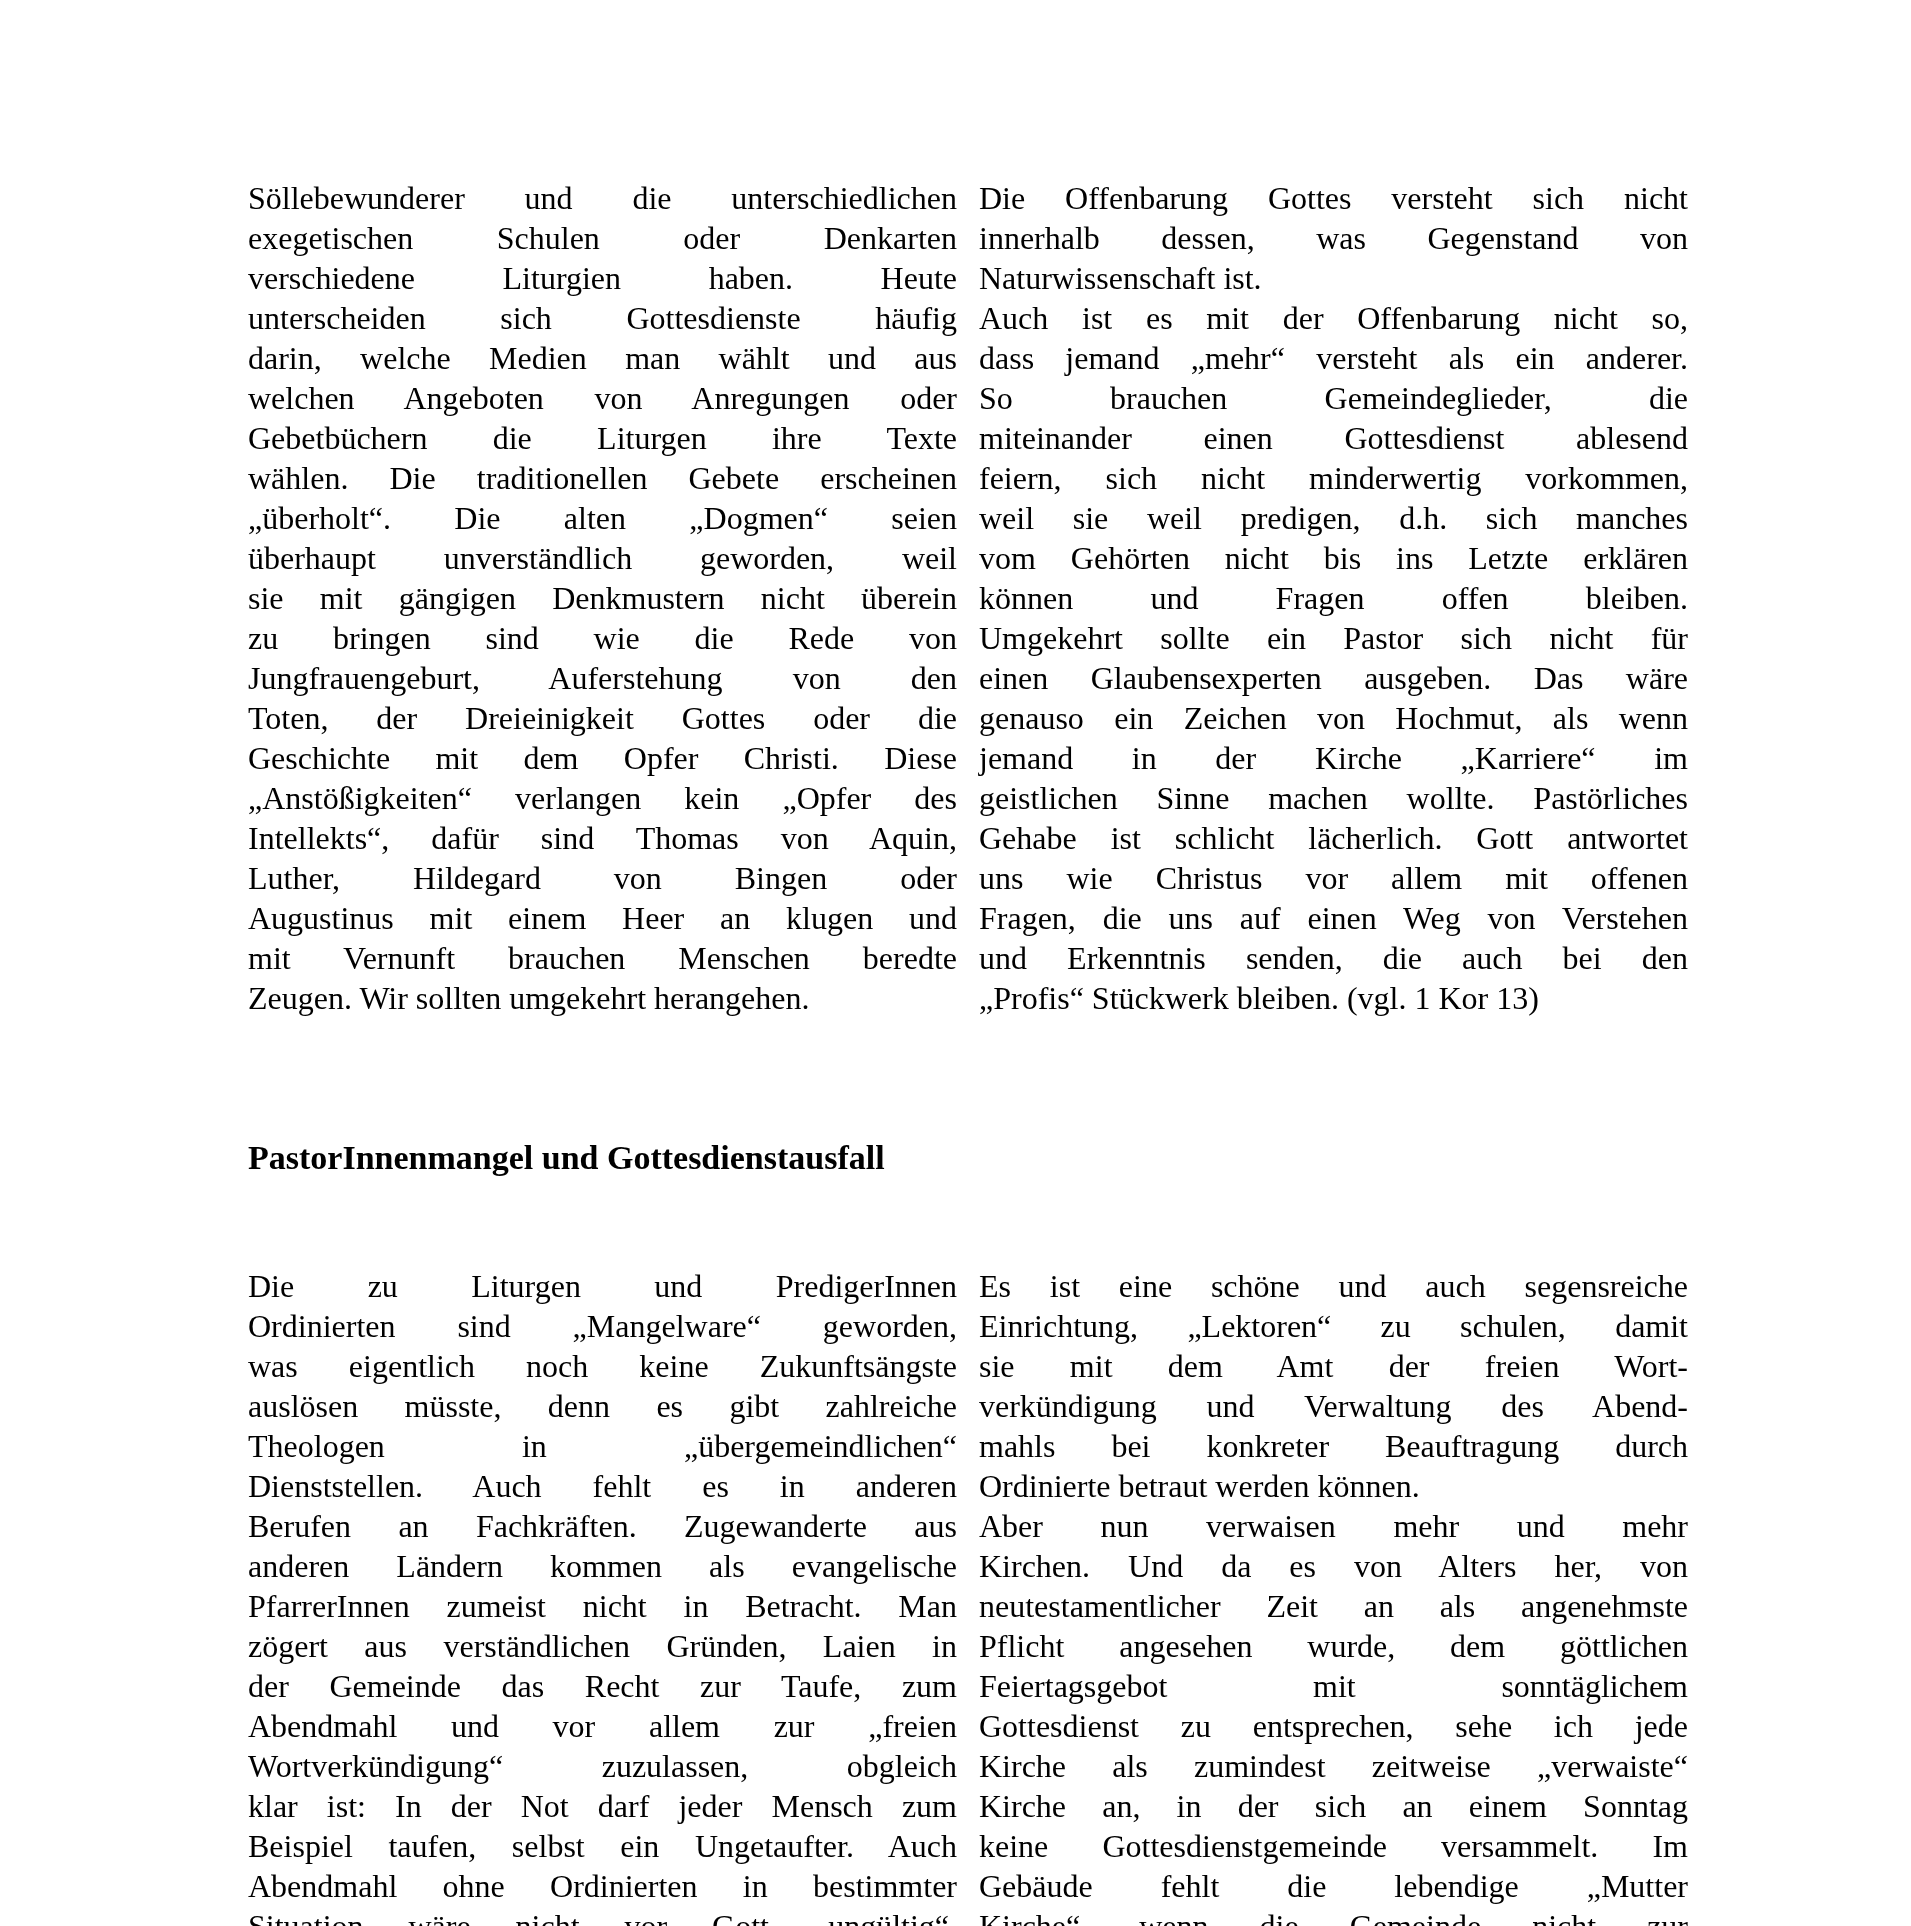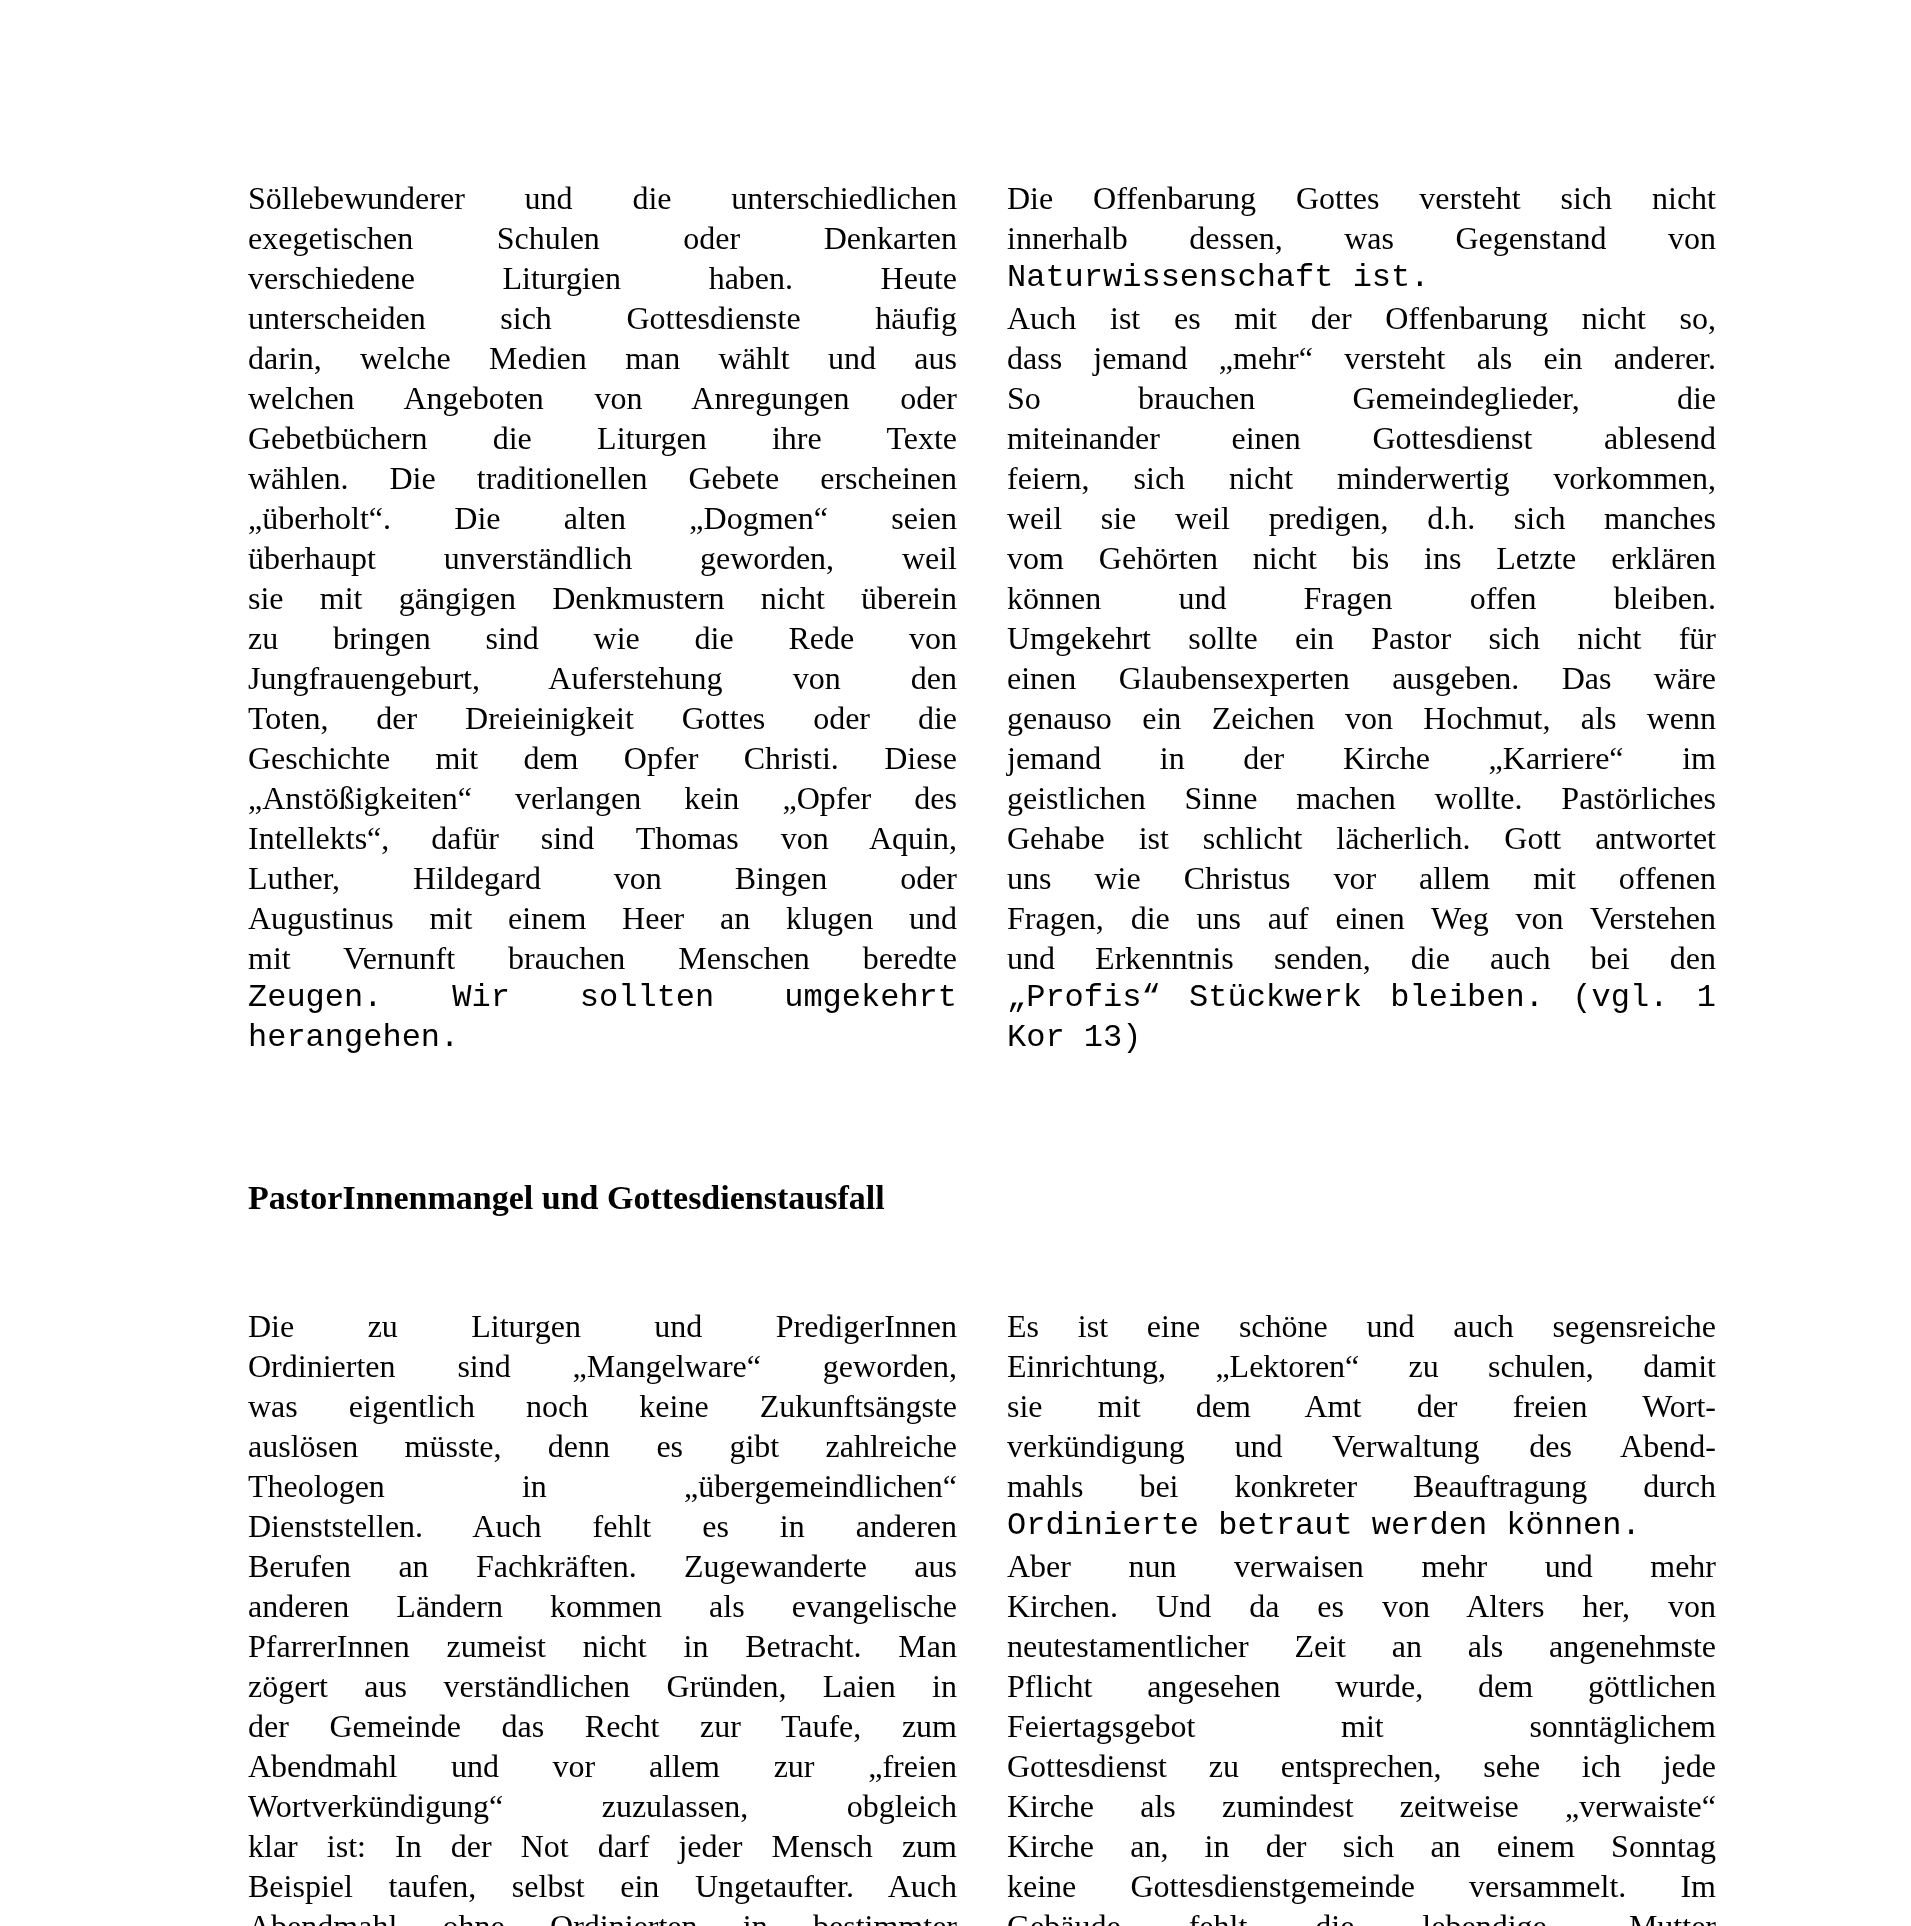--- a/index.html
+++ b/index.html
@@ -17,38 +17,36 @@
     overflow: hidden;
   }
   .content {
     position: absolute;
     left: 248px;
     top: 178px;
     width: 1468px;
   }
   .two-col {
     display: flex;
-    gap: 36px;
-    justify-content: space-between;
+    gap: 22px;
   }
   .col {
     width: 709px;
     flex: 0 0 709px;
   }
   .para { margin: 0; }
   .ln {
     font-size: 32px;
     line-height: 40px;
     text-align: justify;
     text-align-last: justify;
     white-space: normal;
   }
   .ln.last {
     text-align-last: left;
-    font-family: Liberation Mono, monospace;
   }
   .heading {
     font-size: 34px;
     font-weight: bold;
     line-height: 46px;
     margin: 117px 0 85px 0;
     text-align: left;
   }
 </style>
 </head>

